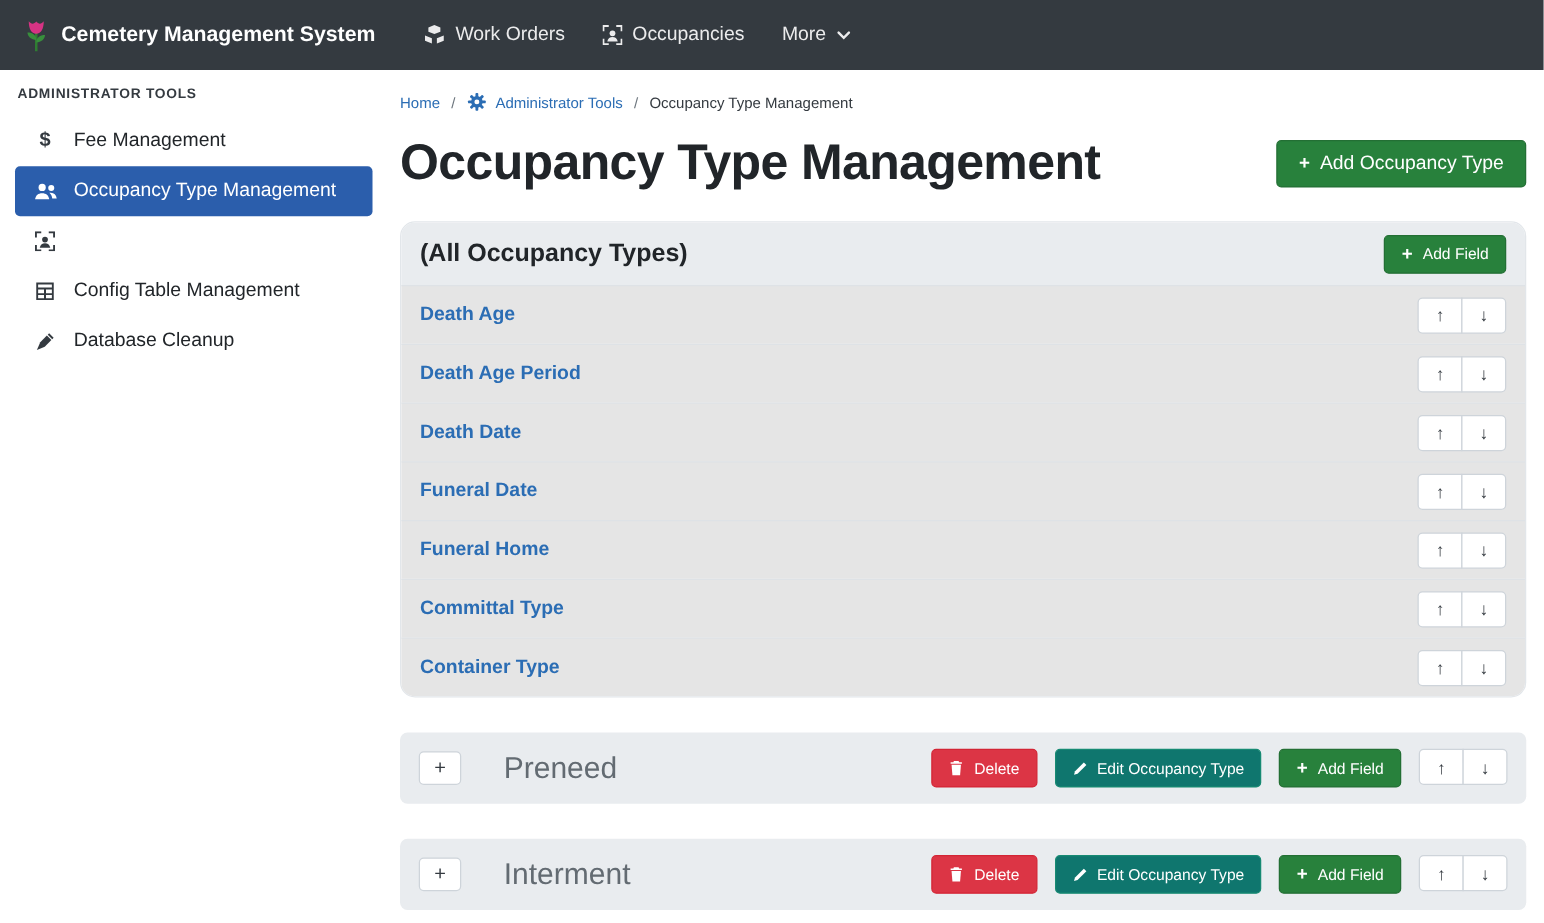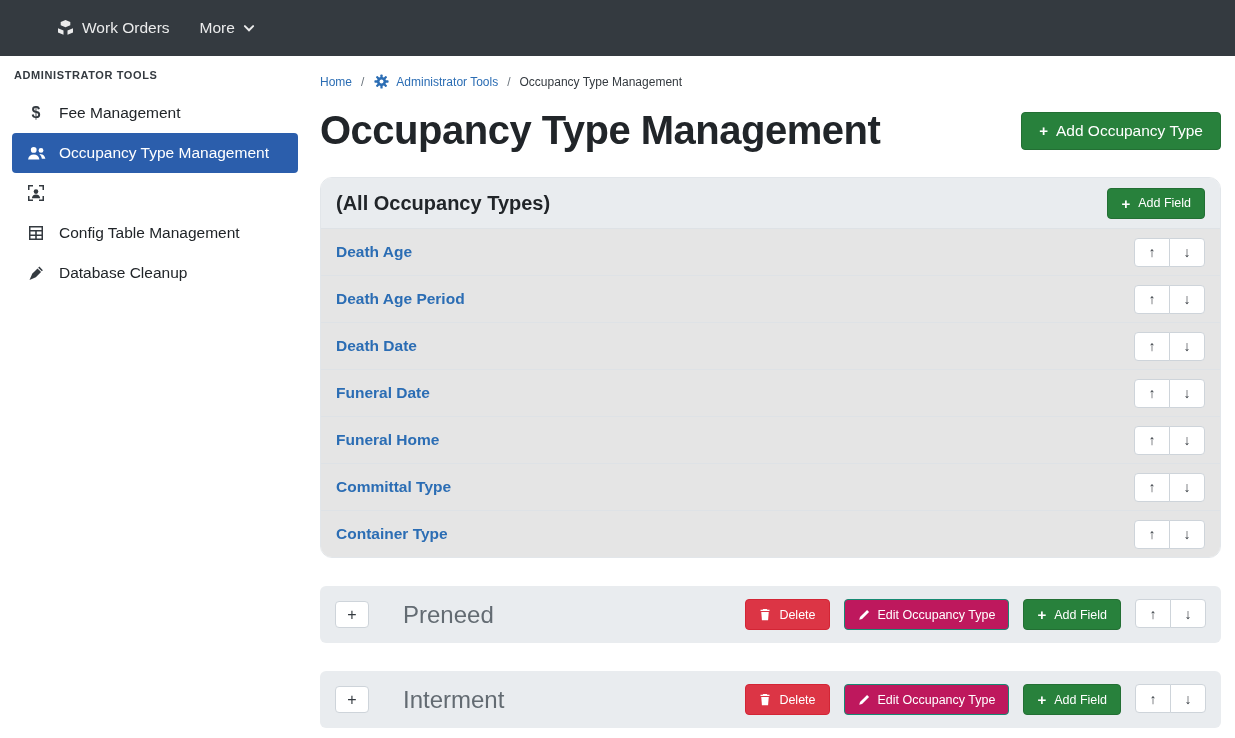--- a/index.html
+++ b/index.html
@@ -33,21 +33,21 @@
   .crumb-current { color:#343a40; }
 
   
   .title-row { display:flex; justify-content:space-between; align-items:center; margin-top:18px; }
   .page-title { font-size:40px; font-weight:600; color:#212529; letter-spacing:-.5px; }
 
   .btn { display:inline-flex; align-items:center; gap:8px; border-radius:4px; border:1px solid transparent; cursor:pointer; color:#fff; font-size:13px; white-space:nowrap; }
   .btn .plus { font-weight:700; font-size:15px; line-height:1; }
   .btn-green { background:#28813c; border-color:#236f34; }
   .btn-red { background:#dc3545; border-color:#d32535; }
-  .btn-teal { background:#be185d; border-color:#178a73; }
+  .btn-teal { background:#0f766e; border-color:#178a73; }
   .btn-lg { padding:9px 17px; font-size:15.5px; }
   .btn-sm { padding:7px 13px; font-size:12.5px; }
 
   
   .card { margin-top:24px; border:1px solid #e2e6ea; border-radius:12px; overflow:hidden; }
   .card-header { background:#e9ecef; height:50px; display:flex; align-items:center; justify-content:space-between; padding:0 15px; }
   .card-title { font-size:20px; font-weight:700; color:#212529; }
   .field-row { height:47px; display:flex; align-items:center; justify-content:space-between; padding:0 15px; background:#e5e5e5; border-top:1px solid #dee2e6; }
   .field-row:first-of-type { border-top:none; }
   .field-link { color:#2b6db4; font-weight:700; font-size:15.5px; cursor:pointer; }
@@ -62,28 +62,49 @@
   .expand-btn { width:34px; height:27px; background:#fff; border:1px solid #ced4da; border-radius:4px; font-size:16px; color:#343a40; display:flex; align-items:center; justify-content:center; cursor:pointer; line-height:1; }
   .section-title { font-size:24px; color:#636b72; font-weight:500;margin-left:16px; }
   .section-actions { margin-left:auto; display:flex; gap:14px; }
 
   svg { display:block; }
 </style>
 </head>
 <body>
 
 <div class="navbar">
+  <div class="brand">
+    <span>
+      <svg width="22" height="27" viewBox="0 0 22 27">
+        <path d="M11 11 C11 15 11 22 11 26" stroke="#2f7d32" stroke-width="2" fill="none"></path>
+        <path d="M11 17 C7 17 4 14 4 11 C8 11 11 13 11 17" fill="#388e3c"></path>
+        <path d="M11 19 C15 19 18 16 18 13 C14 13 11 15 11 19" fill="#388e3c"></path>
+        <path d="M5 2 C5 8 7 12 11 12 C15 12 17 8 17 2 C15 4.5 13 4.5 11 2.2 C9 4.5 7 4.5 5 2" fill="#d63384"></path>
+      </svg>
+    </span>
+    <span class="brand-text">Cemetery Management System</span>
+  </div>
   <div class="nav-links">
     <div class="nav-link">
       <span>
         <svg width="17" height="16" viewBox="0 0 16 16" fill="currentColor">
             <path d="M8 0 3.2 1.9v3.4L8 7.2l4.8-1.9V1.9L8 0zM.5 8.3v4.2L6 14.7v-4.2L.5 8.3zm15 0L10 10.5v4.2l5.5-2.2V8.3z"></path>
           </svg>
       </span>
       <span>Work Orders</span>
+    </div>
+    <div class="nav-link">
+      <span>
+        <svg width="16" height="16" viewBox="0 0 16 16" fill="currentColor">
+          <path d="M0 0h5v1.5H1.5V5H0V0zm11 0h5v5h-1.5V1.5H11V0zM0 11h1.5v3.5H5V16H0v-5zm14.5 0H16v5h-5v-1.5h3.5V11z"></path>
+          <circle cx="8" cy="6.6" r="2.3"></circle>
+          <path d="M3.8 13.2c.5-2.6 2.1-3.7 4.2-3.7s3.7 1.1 4.2 3.7H3.8z"></path>
+        </svg>
+      </span>
+      <span>Occupancies</span>
     </div>
     <div class="nav-link">
       <span>More</span>
       <span>
         <svg width="12" height="12" viewBox="0 0 16 16" fill="none" stroke="currentColor" stroke-width="2.6" stroke-linecap="round">
             <path d="M2.5 5.5 8 11l5.5-5.5"></path>
           </svg>
       </span>
     </div>
   </div>

